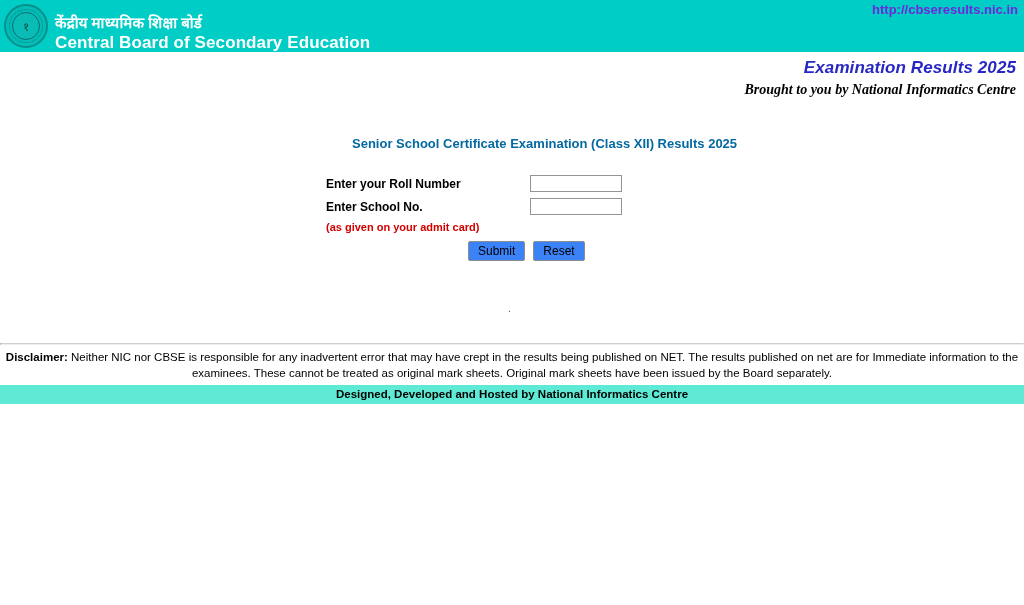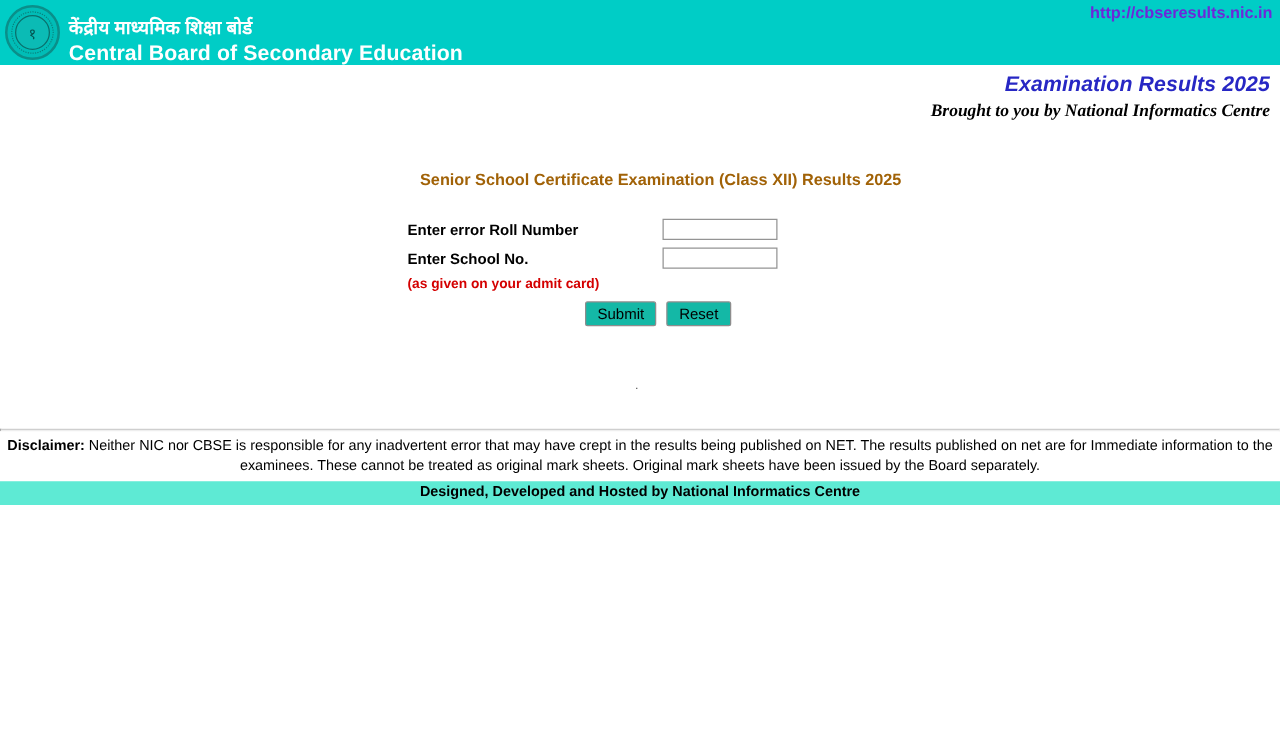--- a/index.html
+++ b/index.html
@@ -114,23 +114,23 @@
     margin-left: 39px;
   }
 
   
   .main {
     height: 245px;
     position: relative;
   }
   .form-heading {
     position: absolute;
-    left: 336px;
+    left: 352px;
     top: 38px;
-    color: #a16207;
+    color: #0369a1;
     font-weight: bold;
     font-size: 13px;
   }
   .form-area {
     position: absolute;
     left: 326px;
     top: 76px;
     width: 420px;
   }
   .form-row {
@@ -165,21 +165,21 @@
   .btn-row {
     margin-top: 8px;
     padding-left: 142px;
     display: flex;
     gap: 8px;
   }
   .btn {
     font-family: "Liberation Sans", sans-serif;
     font-size: 12px;
     padding: 2px 9px;
-    background: #14b8a6;
+    background: #3b82f6;
     border: 1px solid #8d8d8d;
     border-radius: 2px;
     color: #000;
     cursor: pointer;
   }
   .tiny-dot {
     position: absolute;
     left: 508px;
     top: 205px;
     font-size: 10px;
@@ -226,21 +226,21 @@
 <div class="title-block">
   <div class="exam-title">Examination Results 2025</div>
   <div class="brought-by">Brought to you by National Informatics Centre</div>
 </div>
 
 <div class="main">
   <div class="form-heading">Senior School Certificate Examination (Class XII) Results 2025</div>
 
   <form class="form-area">
     <div class="form-row">
-      <label class="form-label">Enter error Roll Number</label>
+      <label class="form-label">Enter your Roll Number</label>
       <input class="form-input" type="text" value="" style="">
     </div>
     <div class="form-row">
       <label class="form-label">Enter School No.</label>
       <input class="form-input" type="text" value="" style="">
     </div>
 
     <div class="note">(as given on your admit card)</div>
 
     <div class="btn-row">

